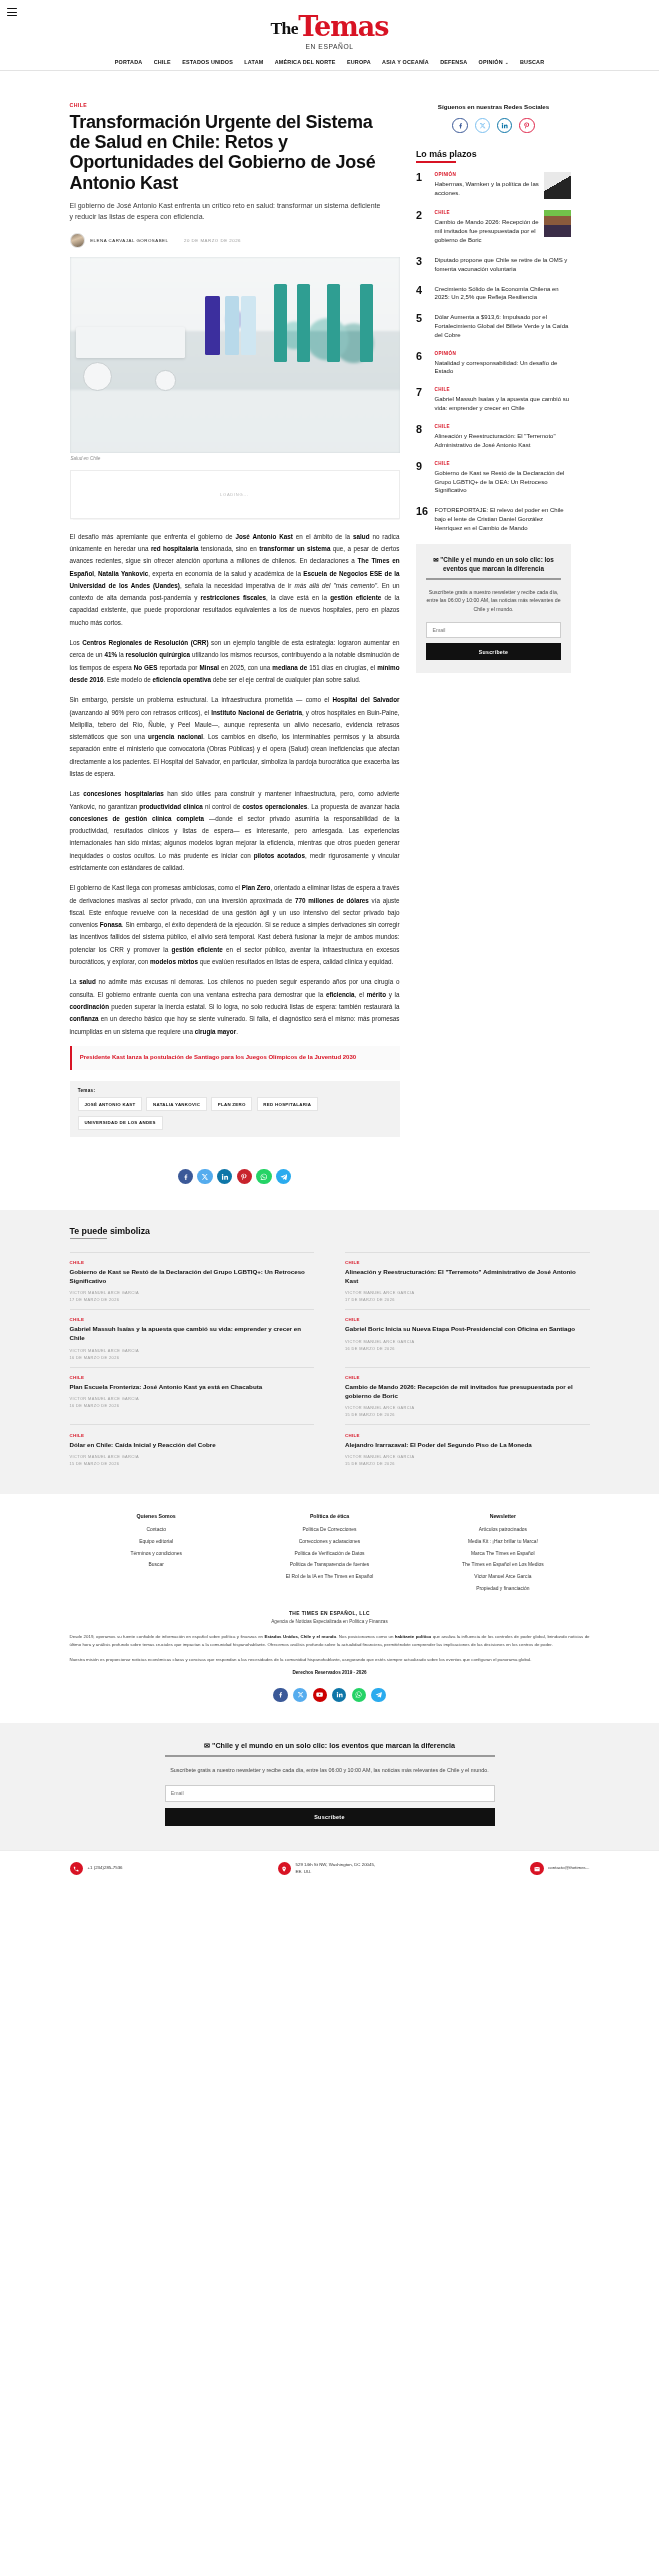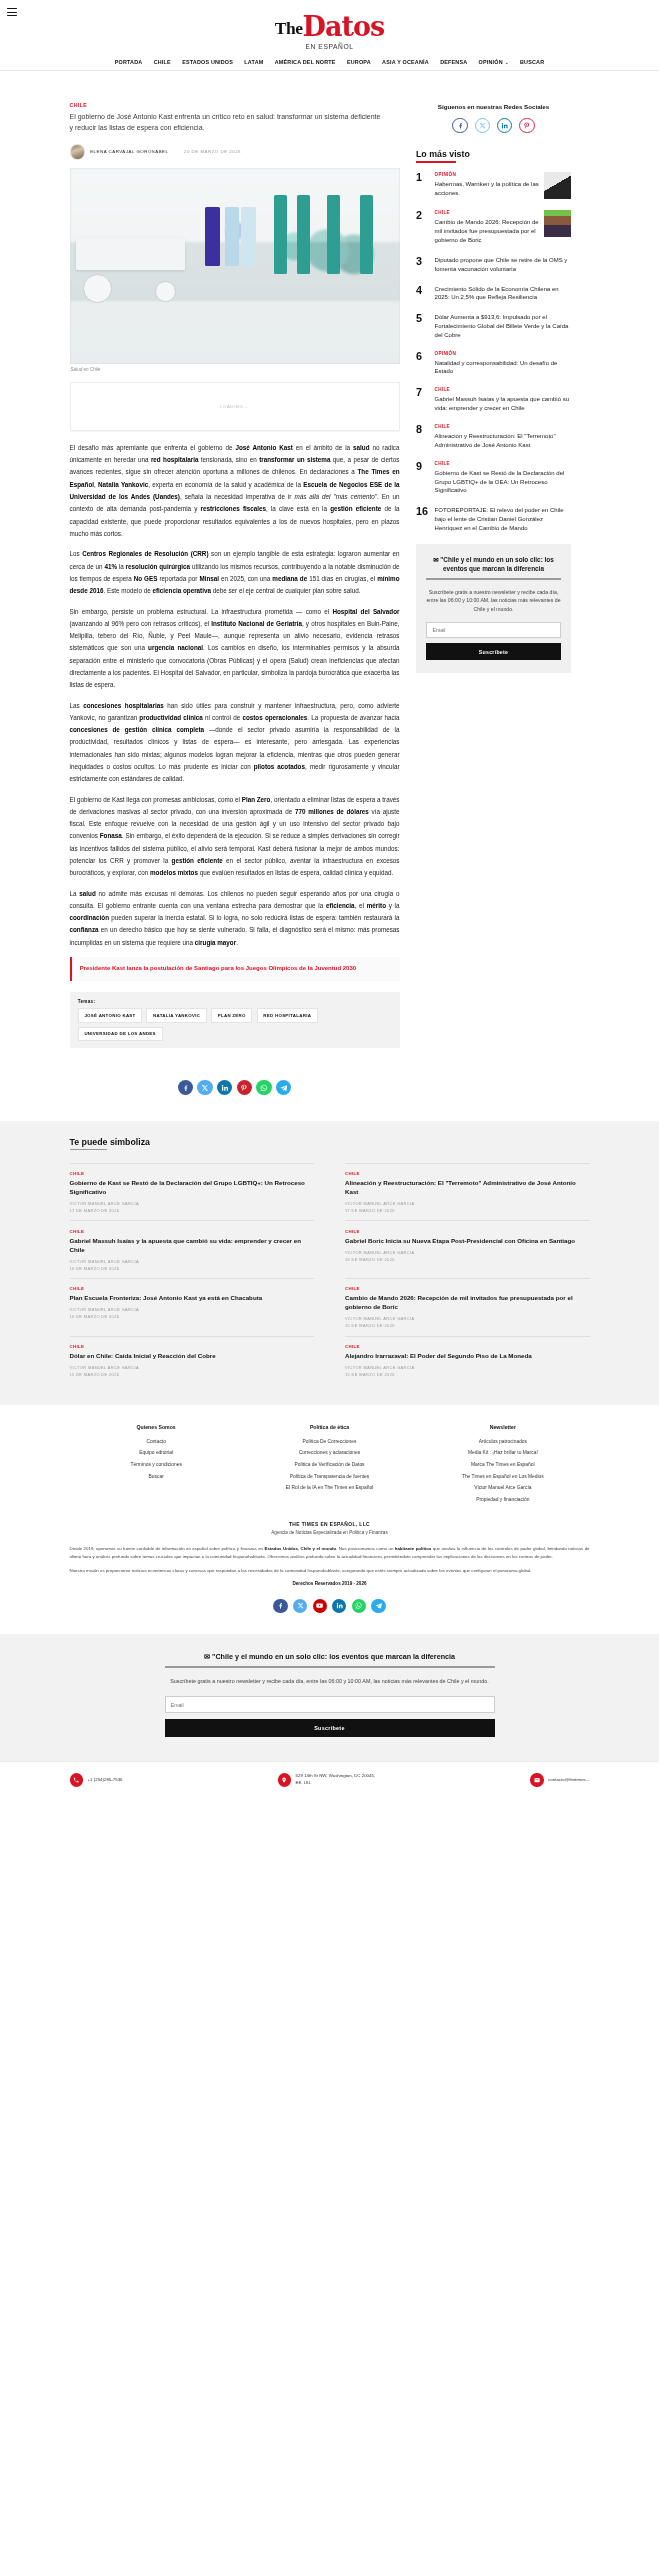--- a/index.html
+++ b/index.html
@@ -209,21 +209,21 @@
 <div class="page">
 
   <header class="topbar">
     <div class="hamburger">
       <span></span>
         <span></span>
         <span></span>
     </div>
     <div class="masthead">
       <div class="logo">
-        <span class="the">The</span><span class="times">Datos</span>
+        <span class="the">The</span><span class="times">Temas</span>
       </div>
       <div class="sub">EN ESPAÑOL</div>
     </div>
     <nav class="navbar" id="navbar">
         <span class="nav-item">PORTADA</span>
         <span class="nav-item">CHILE</span>
         <span class="nav-item">ESTADOS UNIDOS</span>
         <span class="nav-item">LATAM</span>
         <span class="nav-item">AMÉRICA DEL NORTE</span>
         <span class="nav-item">EUROPA</span>
@@ -233,20 +233,21 @@
         <span class="nav-item">BUSCAR</span>
       </nav>
     <div class="rule"></div>
   </header>
 
   <div class="wrap">
 
     <main class="col-main">
 
       <div class="kicker">CHILE</div>
+      <h1 class="headline">Transformación Urgente del Sistema de Salud en Chile: Retos y Oportunidades del Gobierno de José Antonio Kast</h1>
       <p class="standfirst">El gobierno de José Antonio Kast enfrenta un crítico reto en salud: transformar un sistema deficiente y reducir las listas de espera con eficiencia.</p>
 
       <div class="byline">
         <div class="avatar"></div>
         <span class="name">ELENA CARVAJAL GOROSÁBEL</span>
         <span class="date">20 DE MARZO DE 2026</span>
       </div>
 
       <figure class="hero">
         <div class="photo"></div>
@@ -345,21 +346,21 @@
               <path d="M4.98 3.5a2.5 2.5 0 1 0 0 5 2.5 2.5 0 0 0 0-5zM3 9h4v12H3V9zm7 0h3.8v1.7h.05c.53-1 1.83-2.05 3.75-2.05 4 0 4.4 2.6 4.4 6V21h-4v-5.5c0-1.3-.03-3-1.85-3-1.85 0-2.15 1.44-2.15 2.9V21h-4V9z"></path>
             </svg>
           </span>
           <span class="soc-circle" style="border-color: rgb(224, 38, 74);">
             <svg fill="#e0264a" viewBox="0 0 24 24">
               <path d="M12 2C6.5 2 4 5.8 4 9.2c0 2 .77 3.8 2.4 4.5.27.1.5 0 .58-.3l.24-.93c.08-.3.05-.4-.17-.66-.48-.57-.79-1.3-.79-2.34 0-3 2.25-5.7 5.85-5.7 3.2 0 4.95 1.95 4.95 4.55 0 3.42-1.5 6.3-3.8 6.3-1.23 0-2.15-1.02-1.86-2.27.35-1.5 1.04-3.1 1.04-4.18 0-.96-.52-1.77-1.6-1.77-1.27 0-2.28 1.3-2.28 3.05 0 1.1.37 1.86.37 1.86l-1.5 6.36c-.45 1.88-.07 4.2-.04 4.42.02.14.2.17.28.07.12-.16 1.67-2.06 2.2-3.96.15-.54.86-3.36.86-3.36.42.8 1.67 1.52 3 1.52 3.95 0 6.63-3.6 6.63-8.42C20.35 5.5 17.2 2 12 2z"></path>
             </svg>
           </span>
         </div>
 
-      <div class="block-head">Lo más visto</div>
+      <div class="block-head">Lo más plazos</div>
       <div class="block-underline"></div>
       <div id="most-viewed">
           <div class="mv-item">
             <div class="mv-num">1</div>
             <div class="mv-body">
               <div class="mv-cat">OPINIÓN</div>
               <div class="mv-title">Habermas, Warnken y la política de las acciones.</div>
             </div>
             <div class="mv-thumb t1"></div>
           </div>

